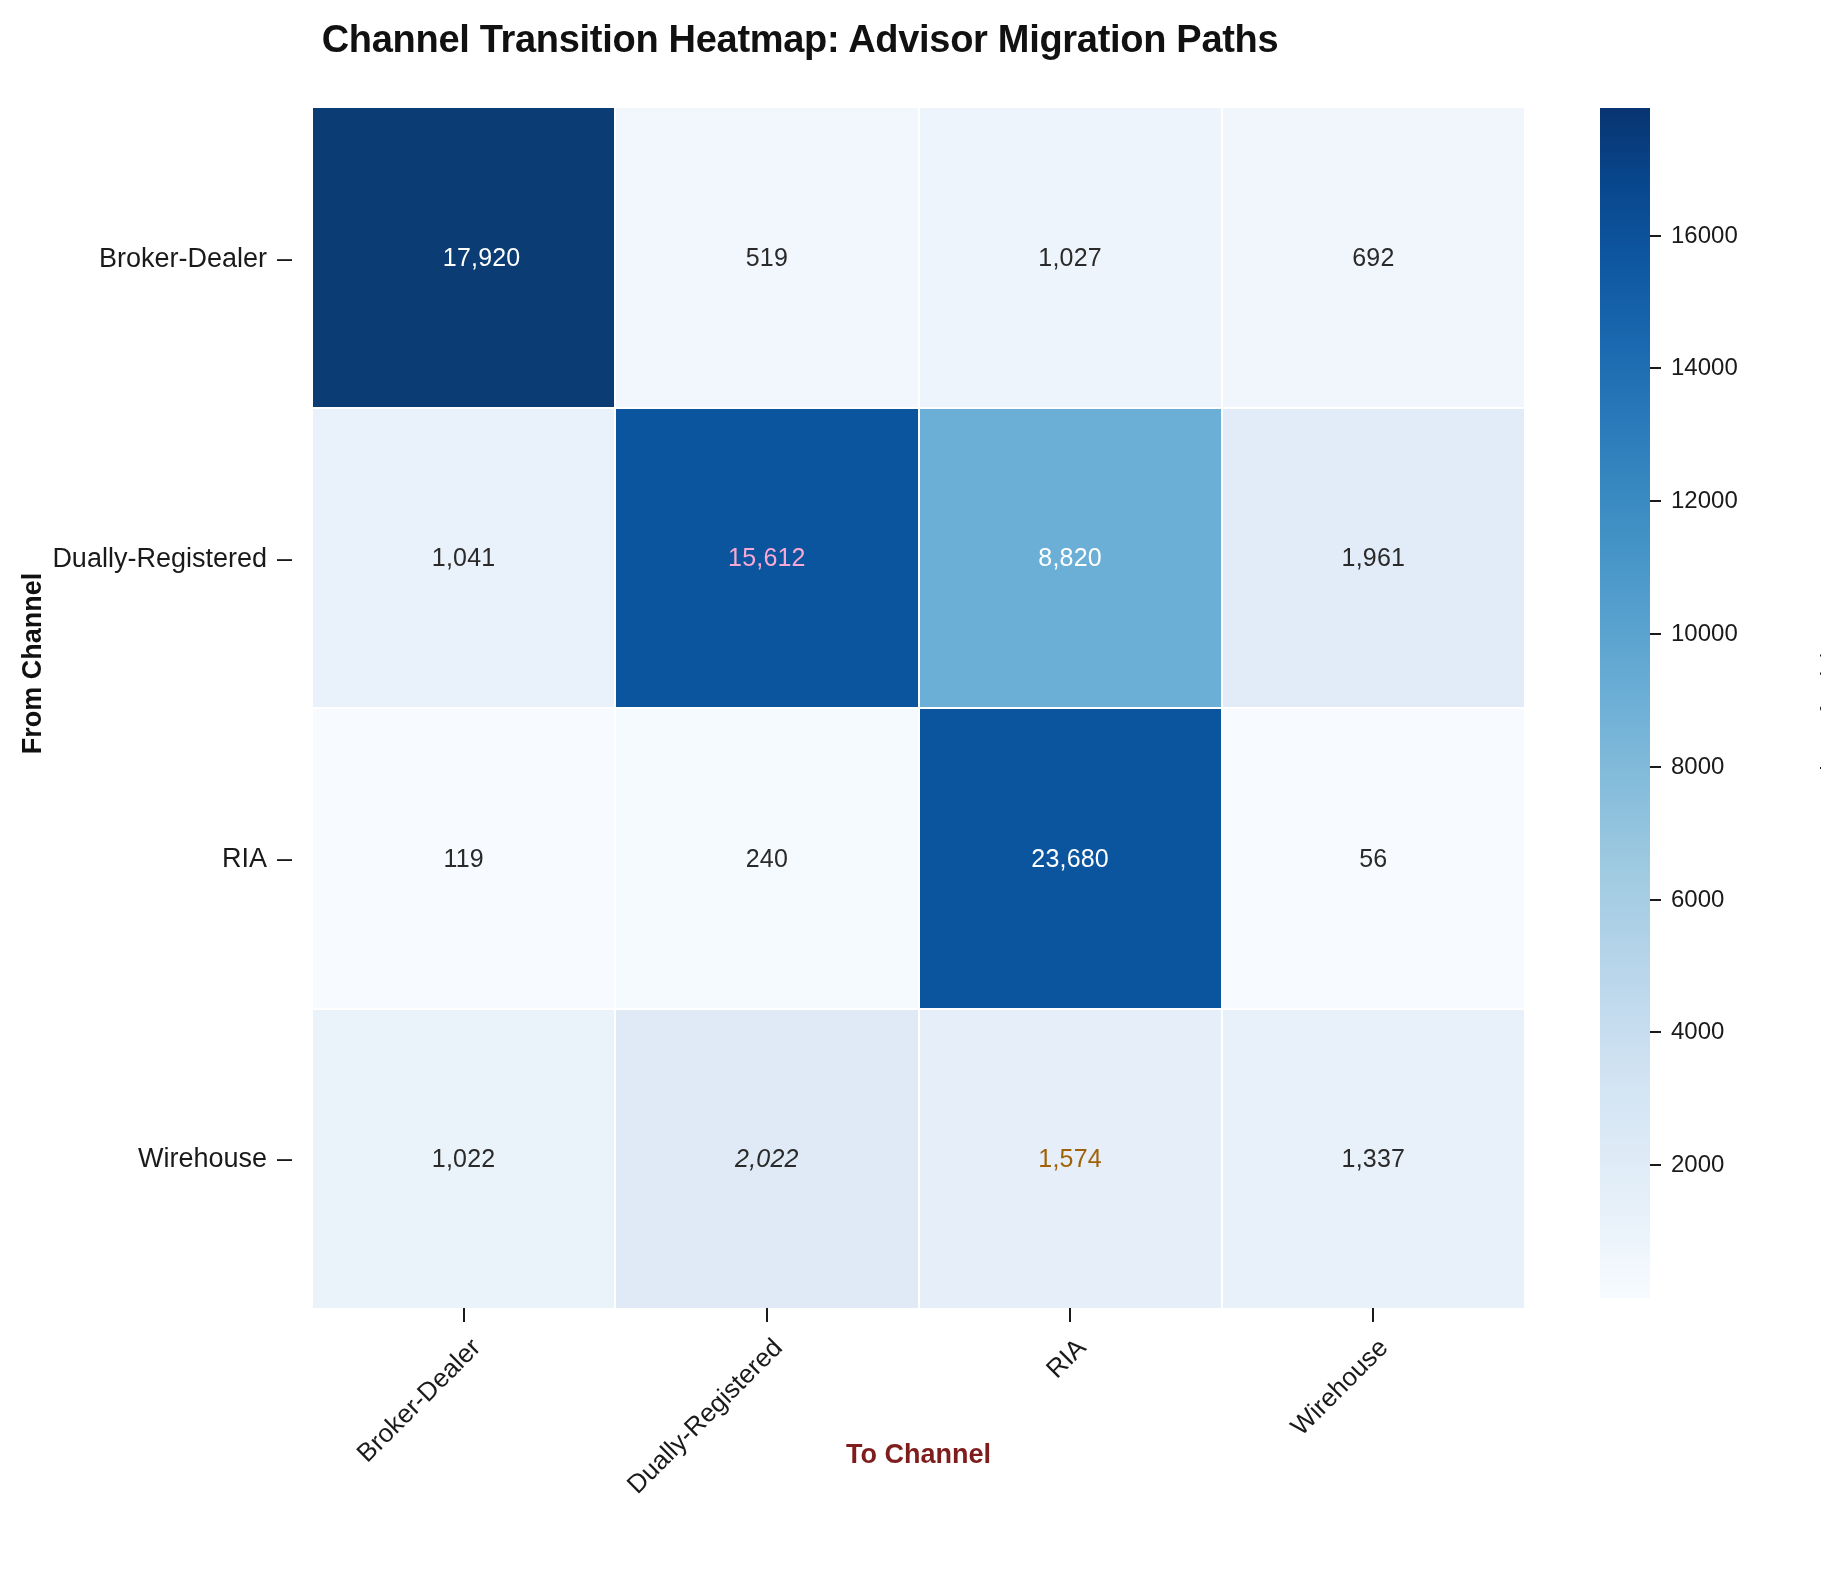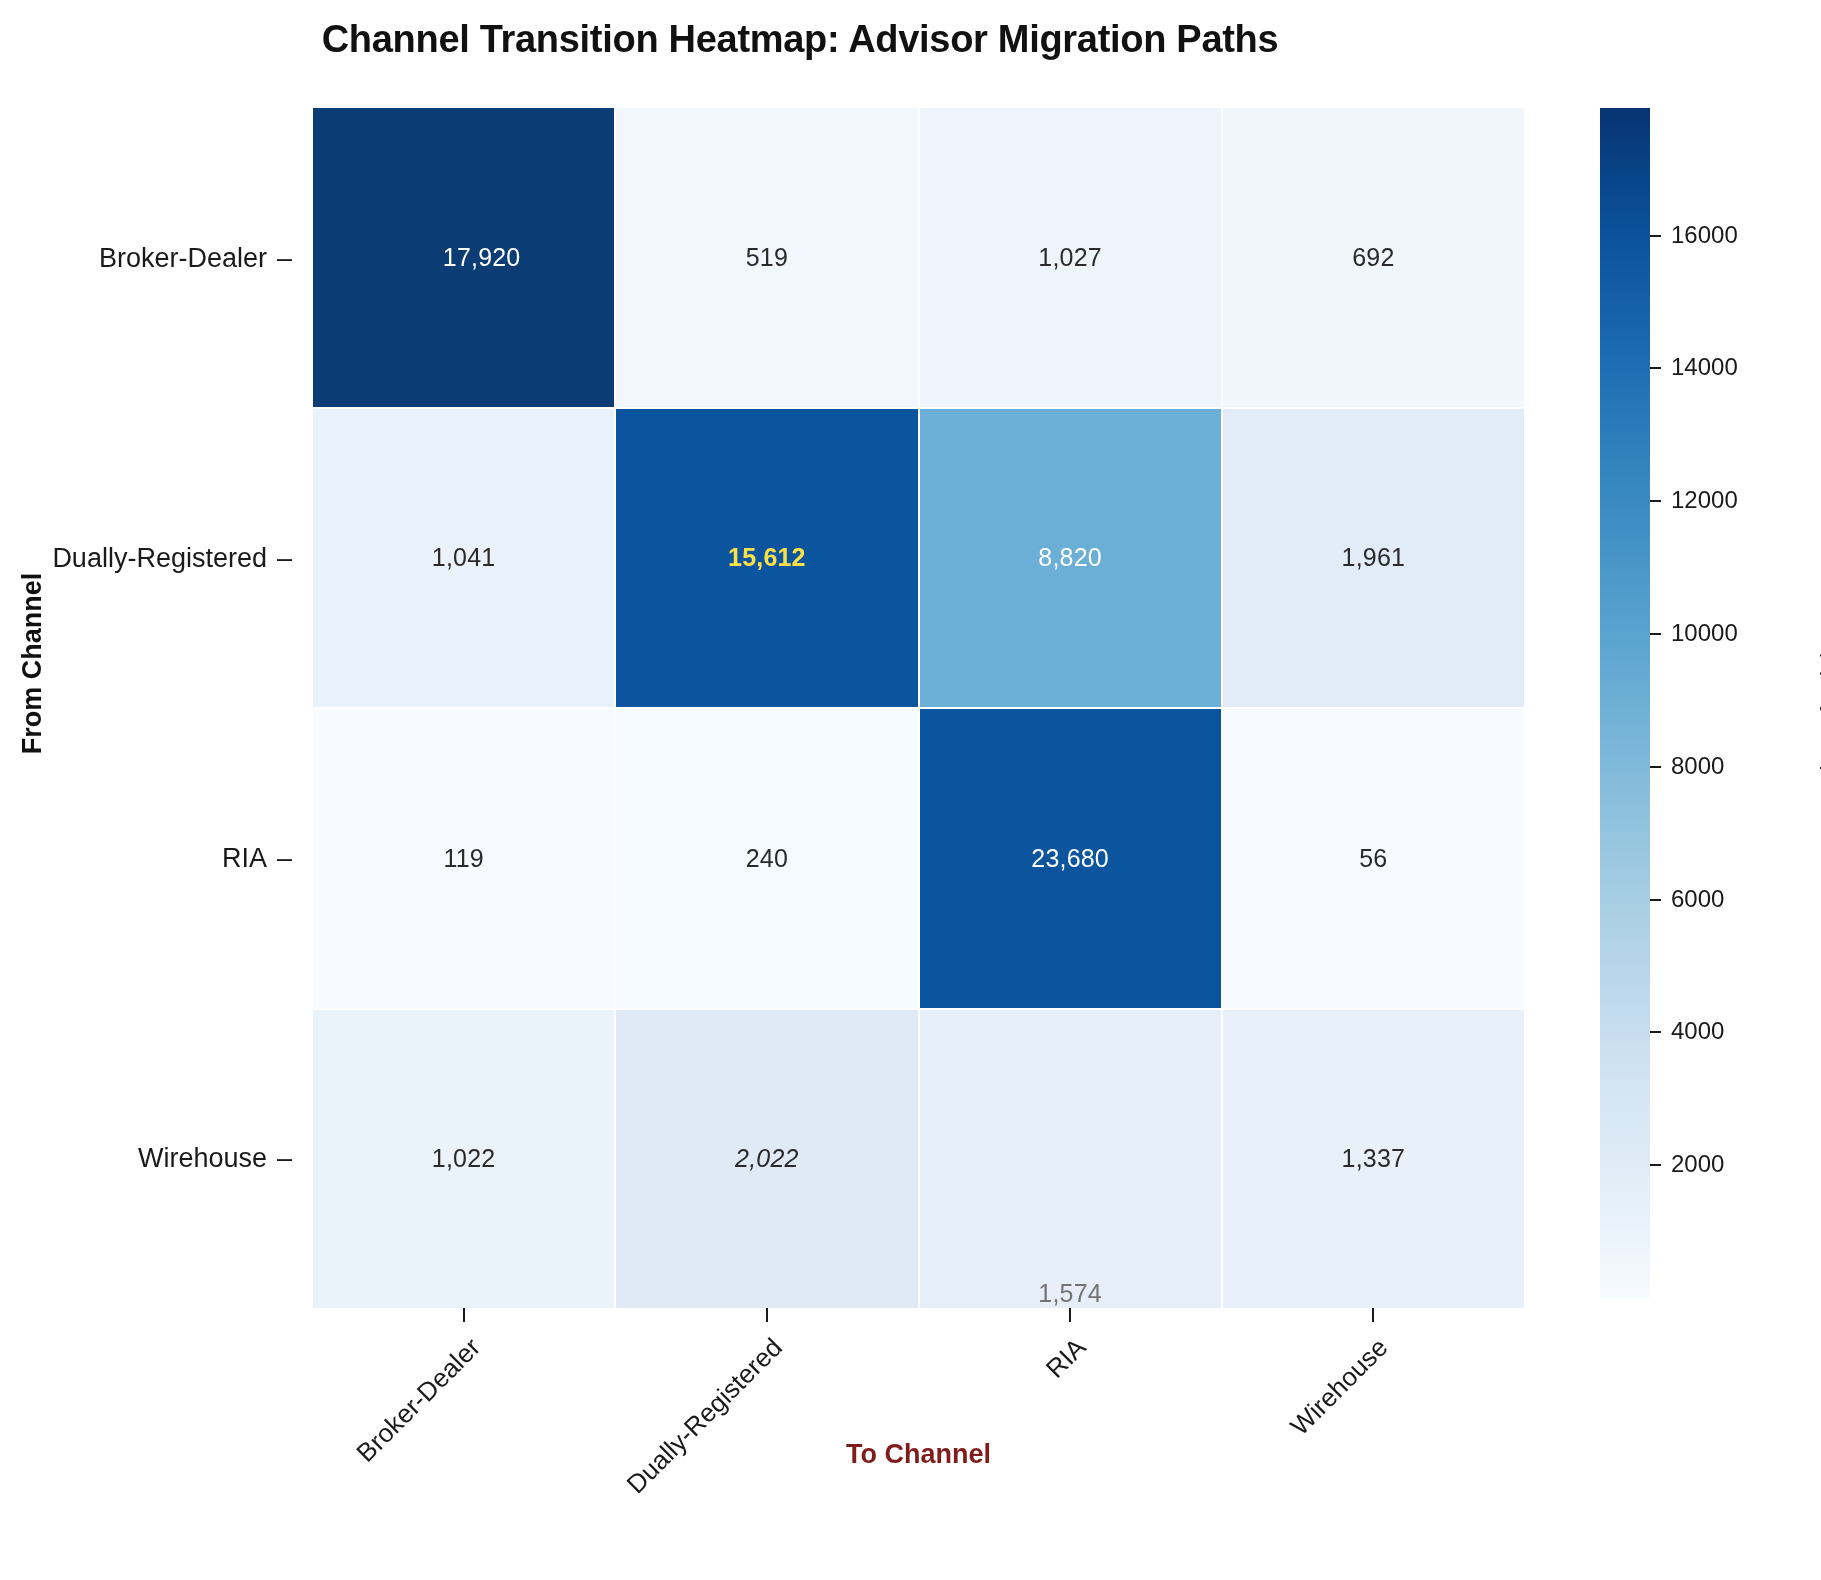--- a/index.html
+++ b/index.html
@@ -263,21 +263,21 @@
         </div>
         <div class="cell" style="background: rgb(237, 244, 252); color: rgb(42, 42, 42);">
           <span class="cell-value">1,027</span>
         </div>
         <div class="cell" style="background: rgb(241, 246, 253); color: rgb(42, 42, 42);">
           <span class="cell-value">692</span>
         </div>
         <div class="cell" style="background: rgb(233, 241, 250); color: rgb(42, 42, 42);">
           <span class="cell-value">1,041</span>
         </div>
-        <div class="cell" style="background: rgb(11, 85, 159); color: #fde047; font-weight: bold;">
+        <div class="cell" style="background: rgb(11, 85, 159); color: #f9a8d4;">
           <span class="cell-value">15,612</span>
         </div>
         <div class="cell" style="background: rgb(107, 175, 214); color: rgb(255, 255, 255);">
           <span class="cell-value">8,820</span>
         </div>
         <div class="cell" style="background: rgb(226, 236, 248); color: rgb(42, 42, 42); text-align: center;">
           <span class="cell-value">1,961</span>
         </div>
         <div class="cell" style="background: rgb(247, 251, 255); color: rgb(42, 42, 42);">
           <span class="cell-value">119</span>
@@ -290,21 +290,21 @@
         </div>
         <div class="cell" style="background: rgb(247, 251, 255); color: rgb(42, 42, 42);">
           <span class="cell-value">56</span>
         </div>
         <div class="cell" style="background: rgb(234, 242, 250); color: rgb(42, 42, 42);">
           <span class="cell-value">1,022</span>
         </div>
         <div class="cell" style="background: rgb(223, 234, 246); color: rgb(42, 42, 42); font-style: italic;">
           <span class="cell-value">2,022</span>
         </div>
-        <div class="cell" style="background: rgb(230, 239, 249); color: #737373; align-items: flex-end;">
+        <div class="cell" style="background: rgb(230, 239, 249); color: #a16207;">
           <span class="cell-value">1,574</span>
         </div>
         <div class="cell" style="background: rgb(232, 240, 250); color: rgb(42, 42, 42);">
           <span class="cell-value">1,337</span>
         </div>
       </div>
   </div>
 
   <div id="x-ticks">
       <div class="x-tickmark-wrap">

